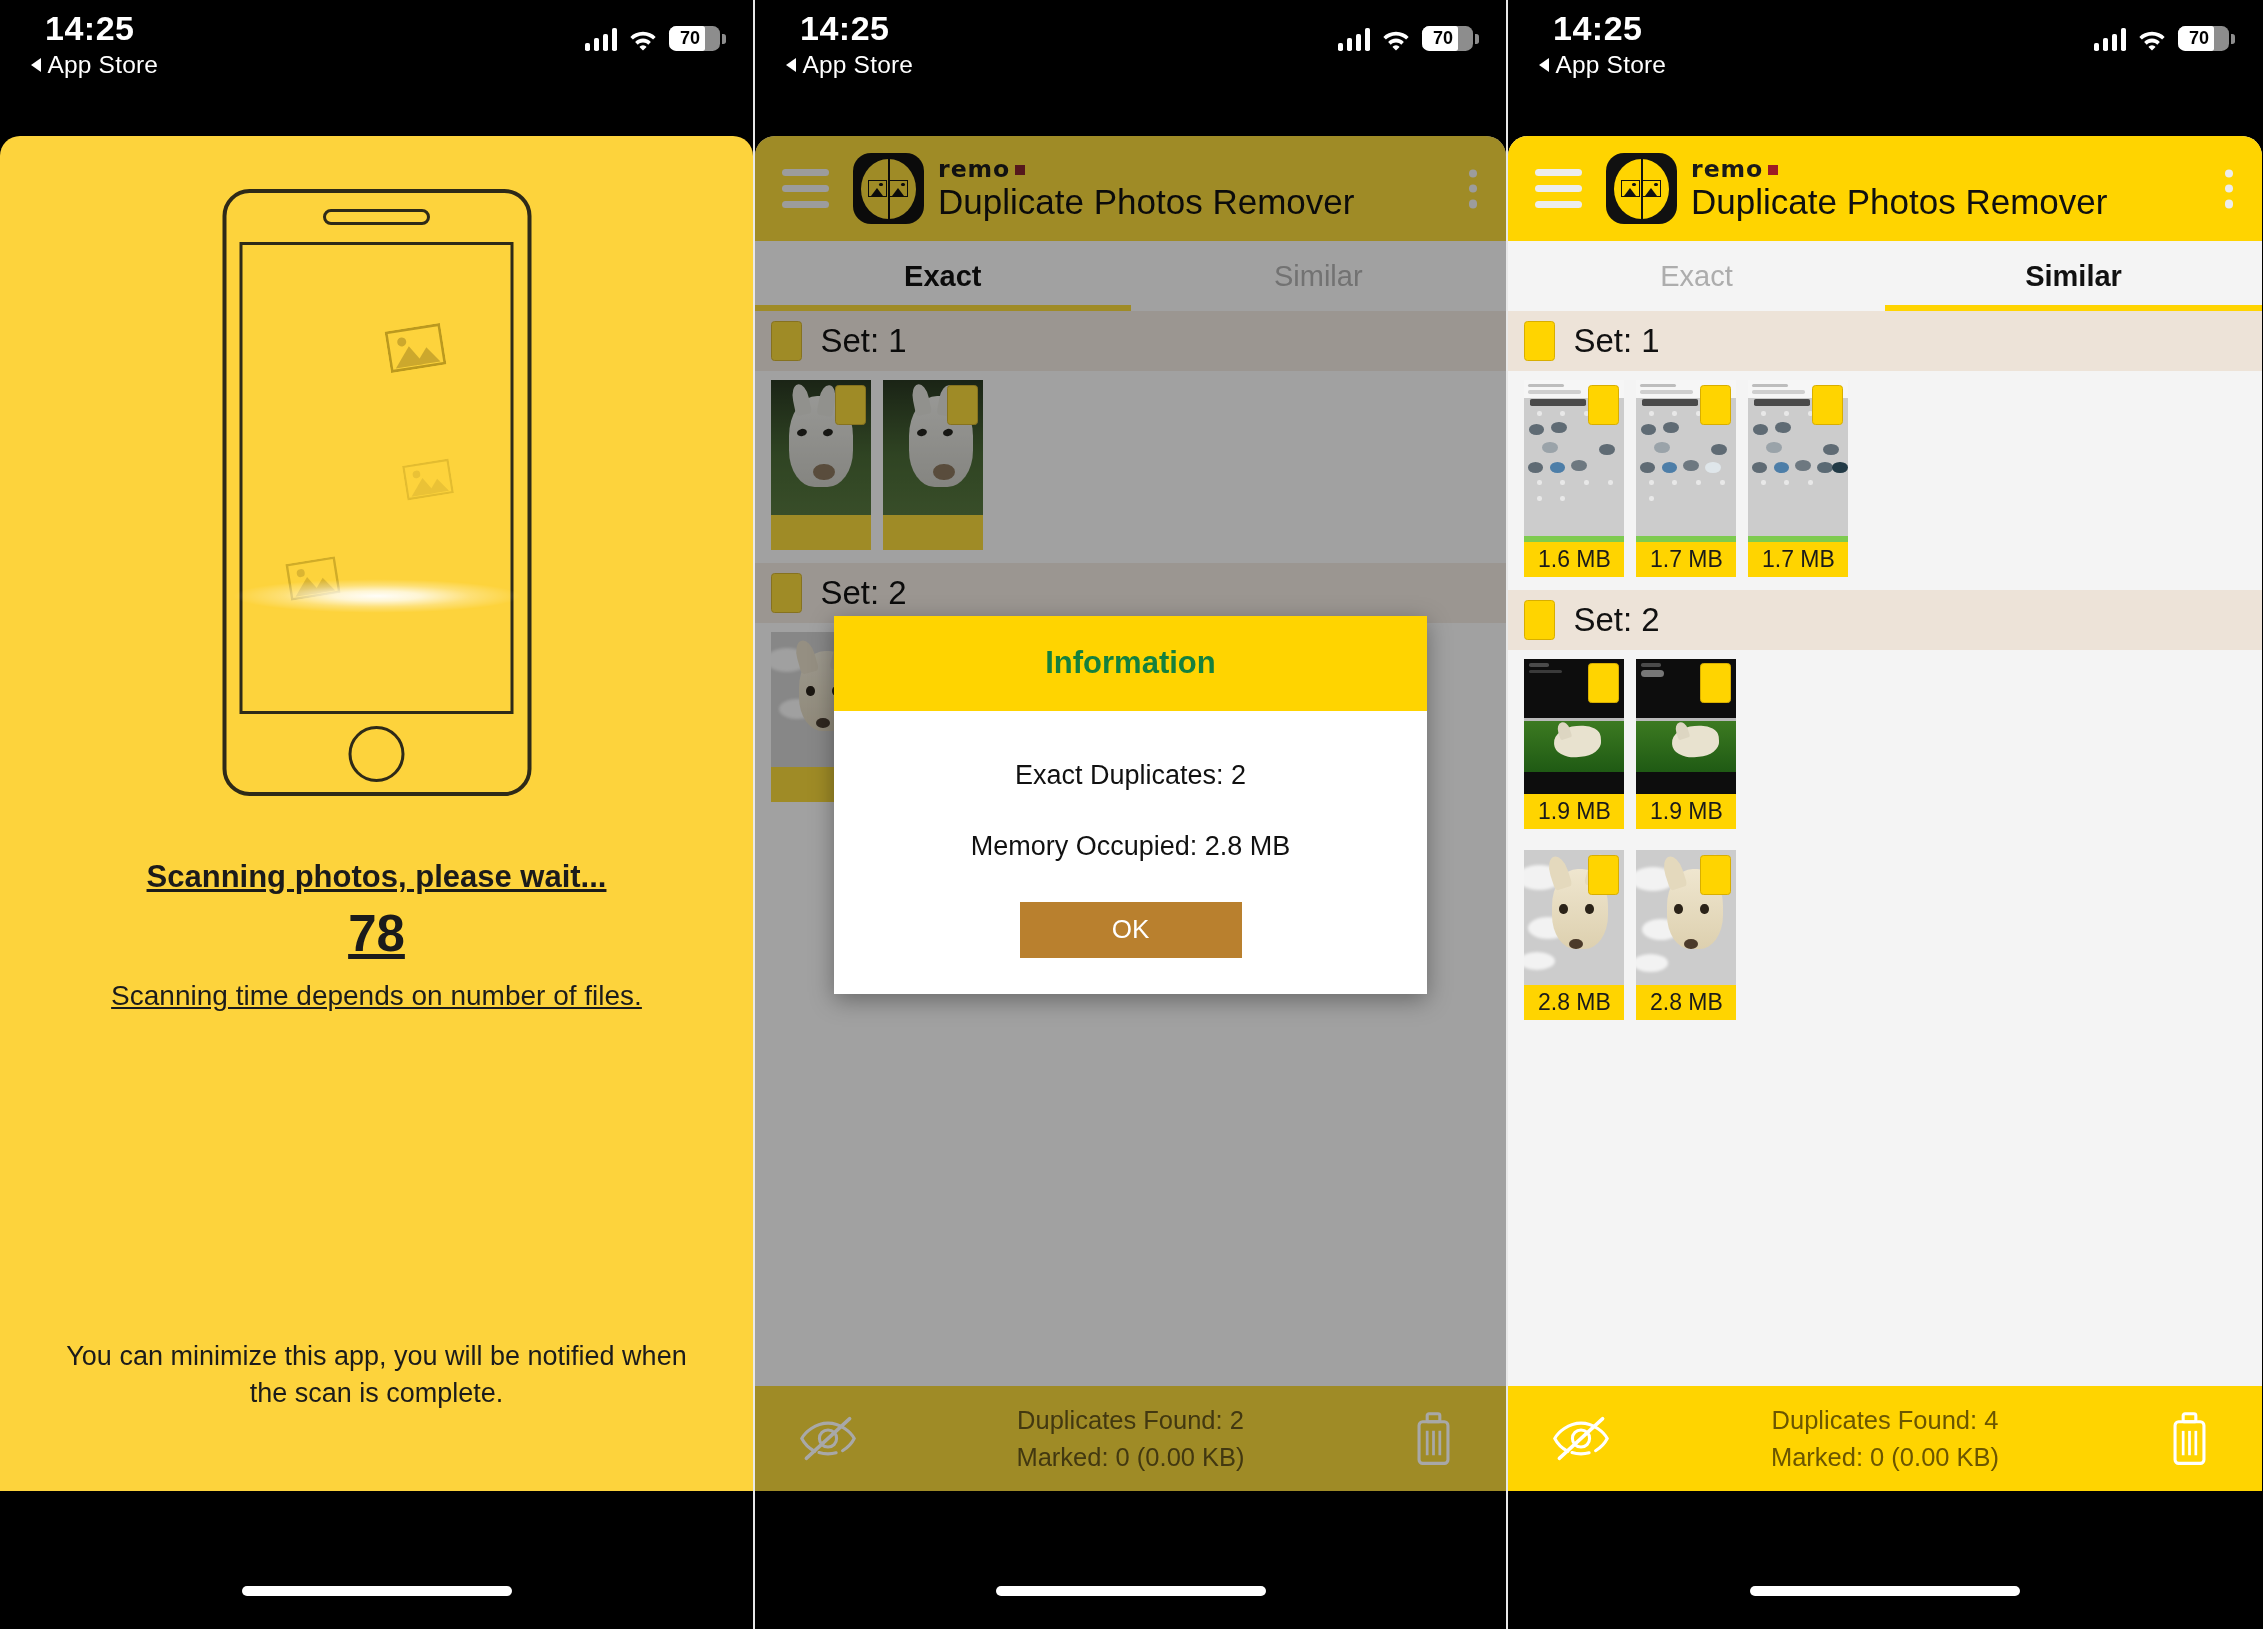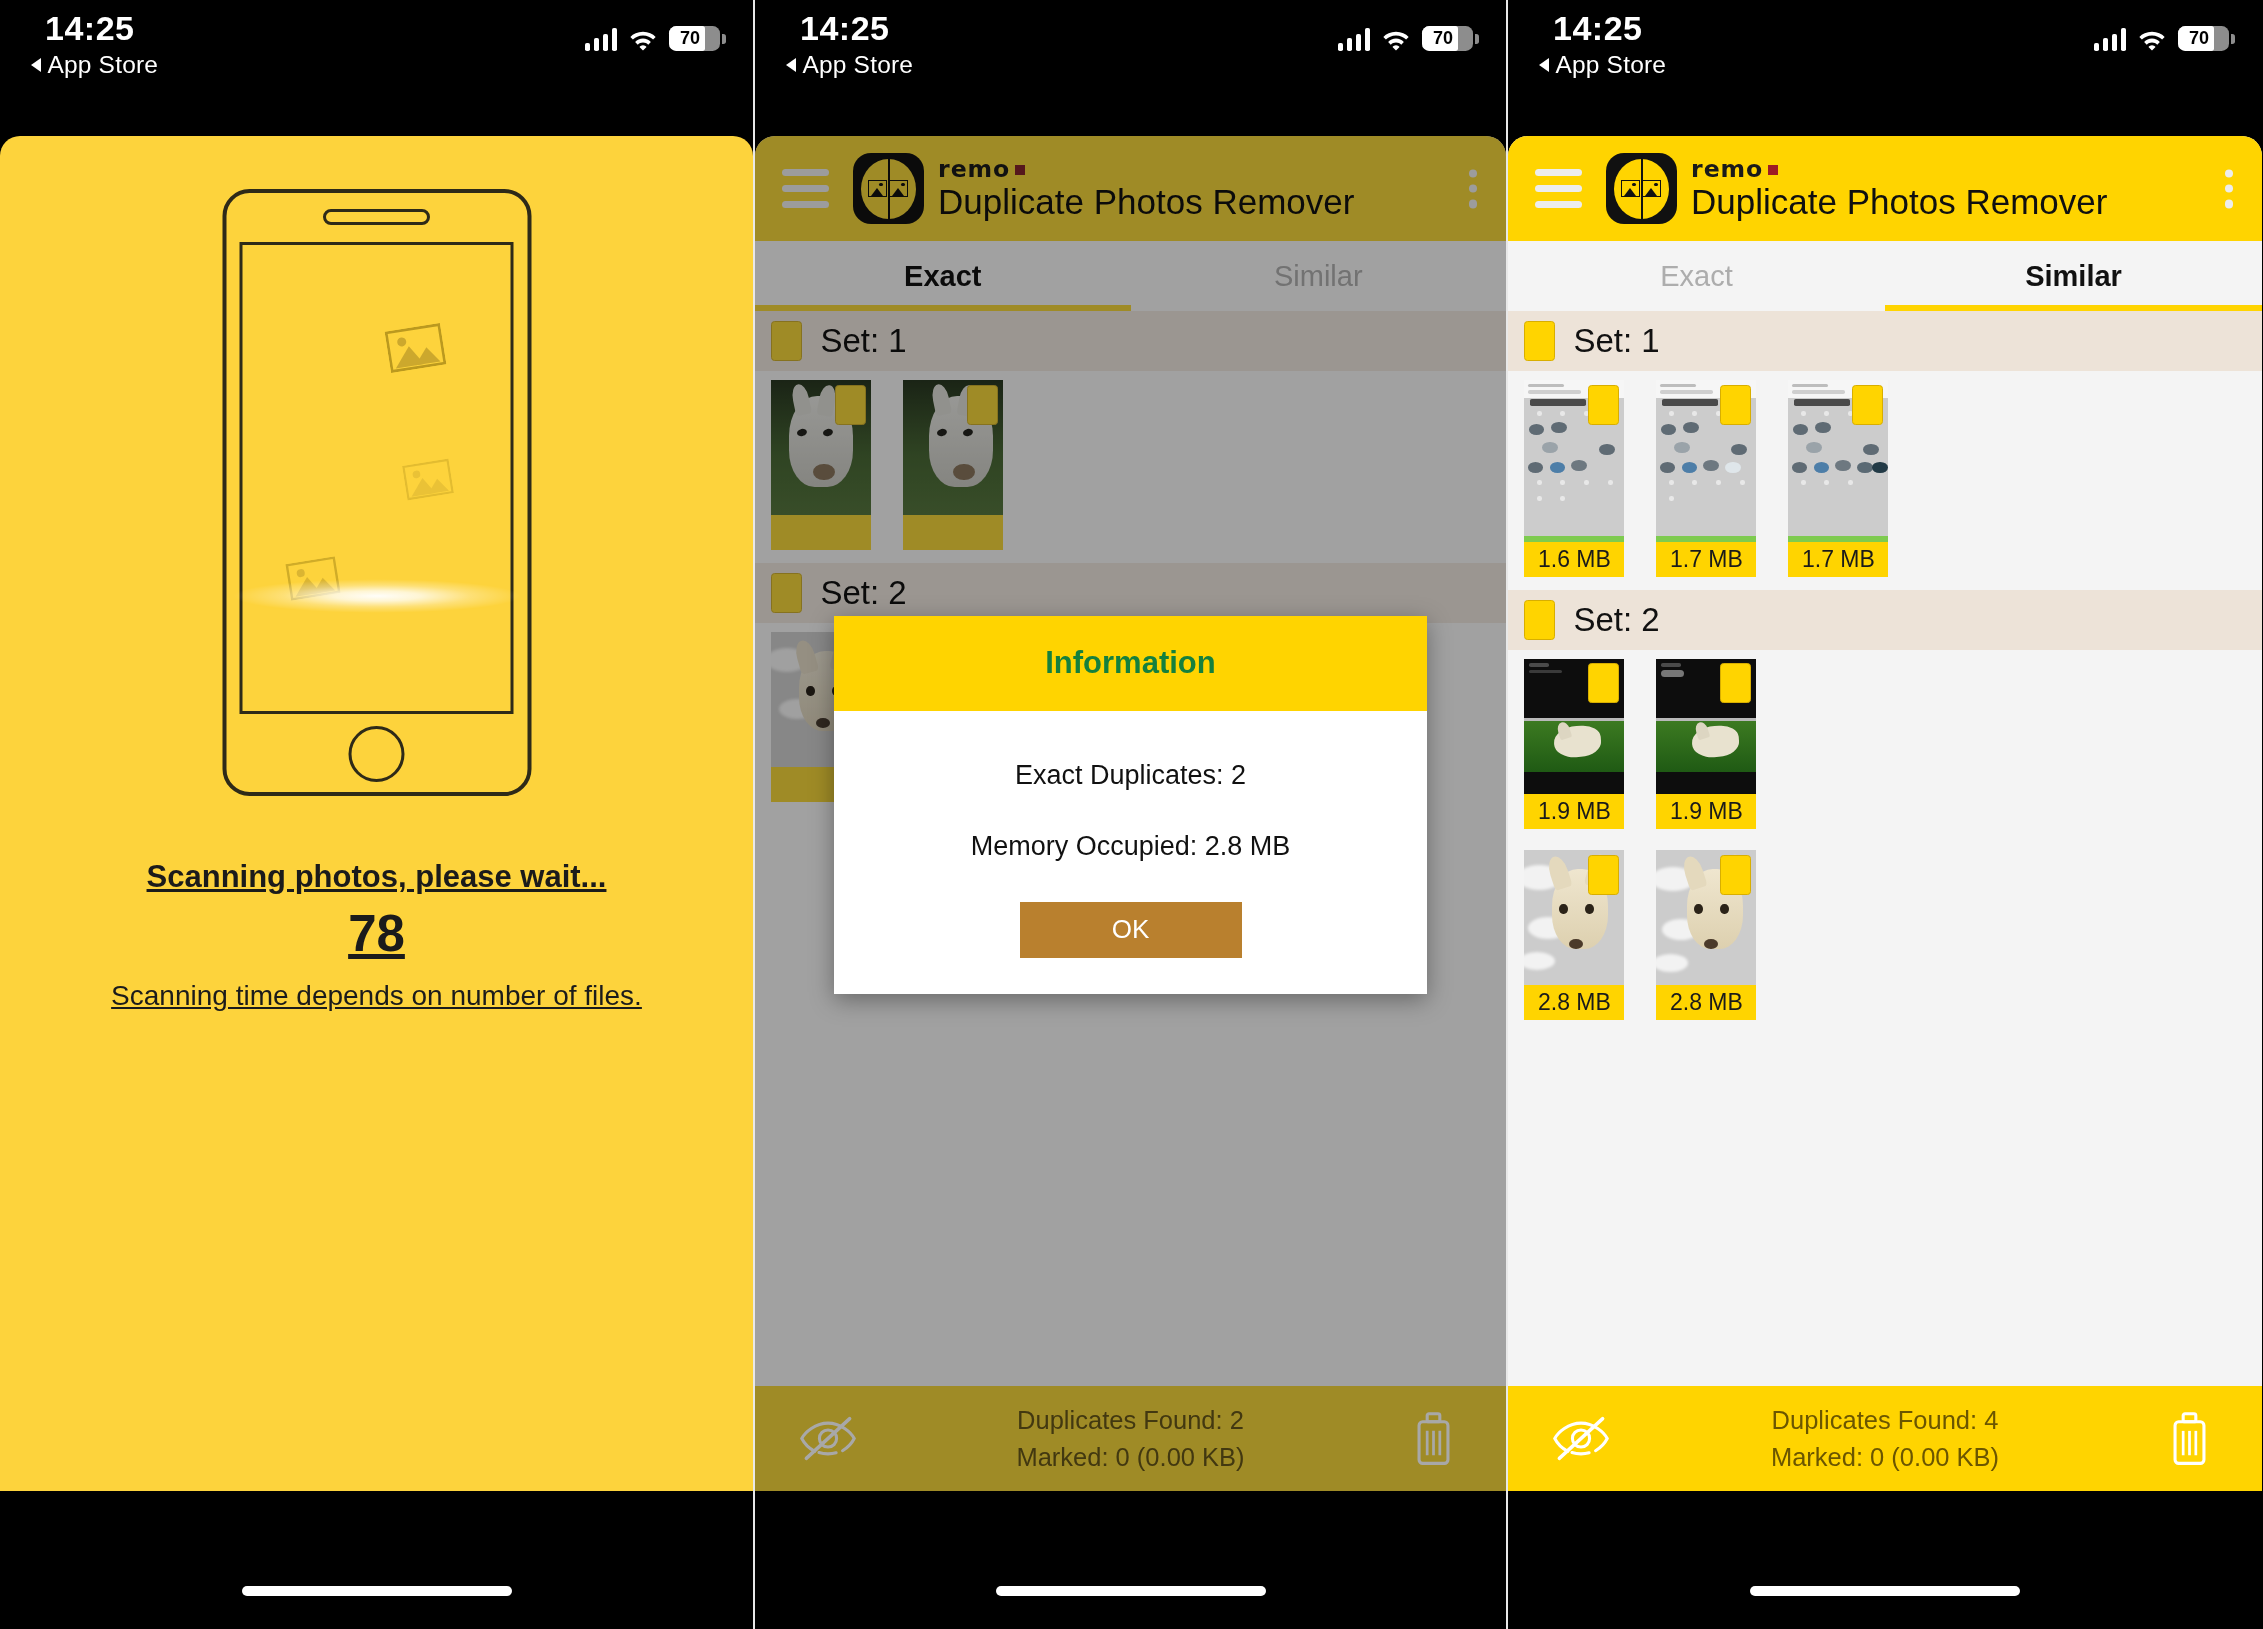--- a/index.html
+++ b/index.html
@@ -215,21 +215,21 @@
   .setrow {
     height: 60px; background: #EDE3D8;
     display: flex; align-items: center; padding-left: 16.4px; gap: 18px;
   }
   .setcheck {
     width: 31px; height: 40px; background: #FFD400;
     border: 1.8px solid #d8ae00; border-radius: 3.6px; flex:0 0 auto;
   }
   .setlabel { font-size: 33px; color: #111; font-weight: 400; }
 
-  .thumbrow { display: flex; gap: 32px; padding: 9px 16.4px 12.7px 16.4px; background: #F4F4F4; }
+  .thumbrow { display: flex; gap: 12px; padding: 9px 16.4px 12.7px 16.4px; background: #F4F4F4; }
   .thumb { width: 100px; position: relative; flex: 0 0 auto; }
   .thumb .img { width: 100px; height: 135px; position: relative; overflow:hidden; background:#ccc; }
   .thumb .chk {
     position: absolute; right: 5.5px; top: 4.5px; width: 31px; height: 40px;
     background: #FFD400; border: 1.8px solid #d8ae00; border-radius: 3.6px; z-index: 4;
   }
   .thumb .size {
     height: 35px; background: #FFD400; color: #1a1a1a;
     font-size: 23px; display:flex; align-items:center; justify-content:center;
   }
@@ -391,20 +391,21 @@
               <path d="M6 42 L24 20 L38 42 Z" fill="#c4a12b"></path>
               <path d="M28 42 L43 24 L56 42 Z" fill="#c4a12b"></path>
             </svg>
           </div>
           <div class="scanbeam"></div>
         </div>
 
         <div class="scan-txt scan-title">Scanning photos, please wait...</div>
         <div class="scan-txt scan-count">78</div>
         <div class="scan-txt scan-sub">Scanning time depends on number of files.</div>
+        <div class="scan-foot">You can minimize this app, you will be notified when the scan is complete.</div>
       </div>
     </div>
 
     <div class="homebar-wrap">
       <div class="homebar"></div>
     </div>
   </div>
 
   <div class="panel panel-2 dimmed">
     <div class="statusbar">

